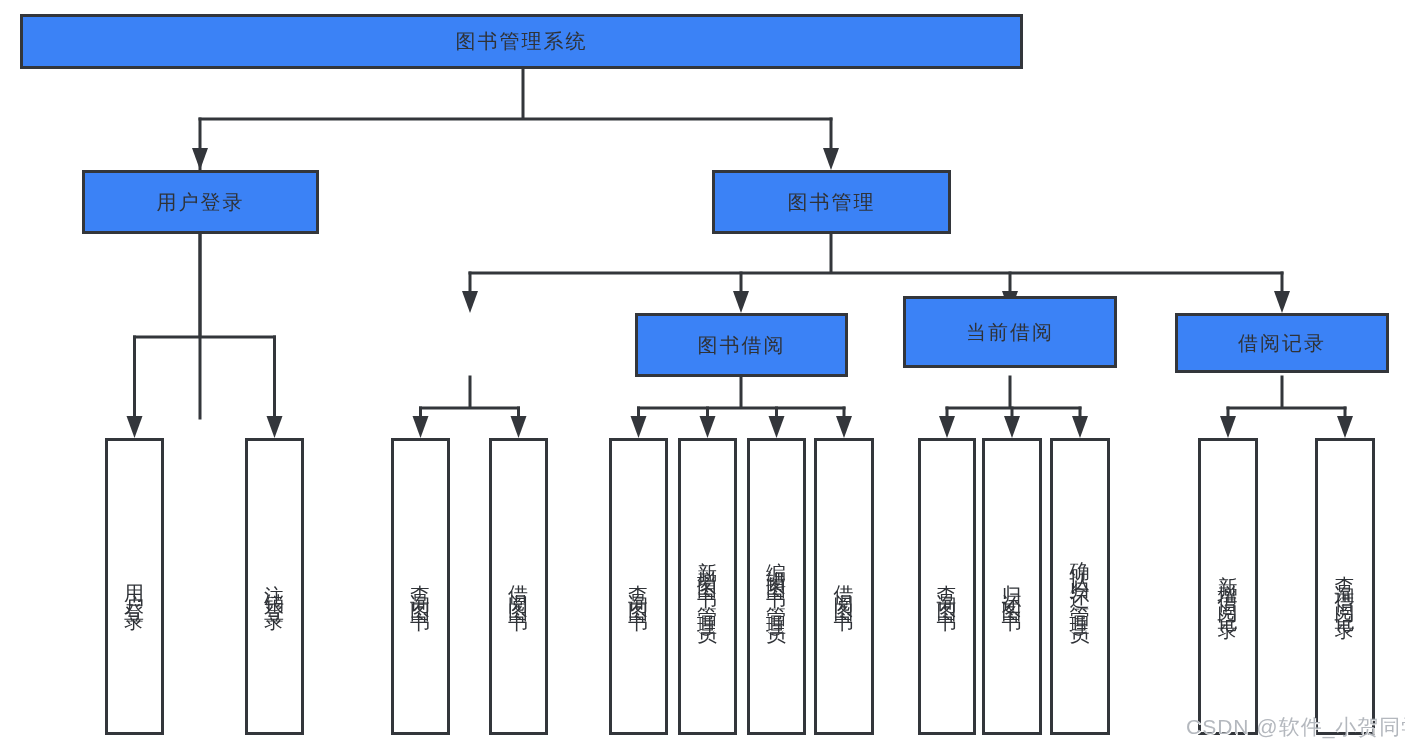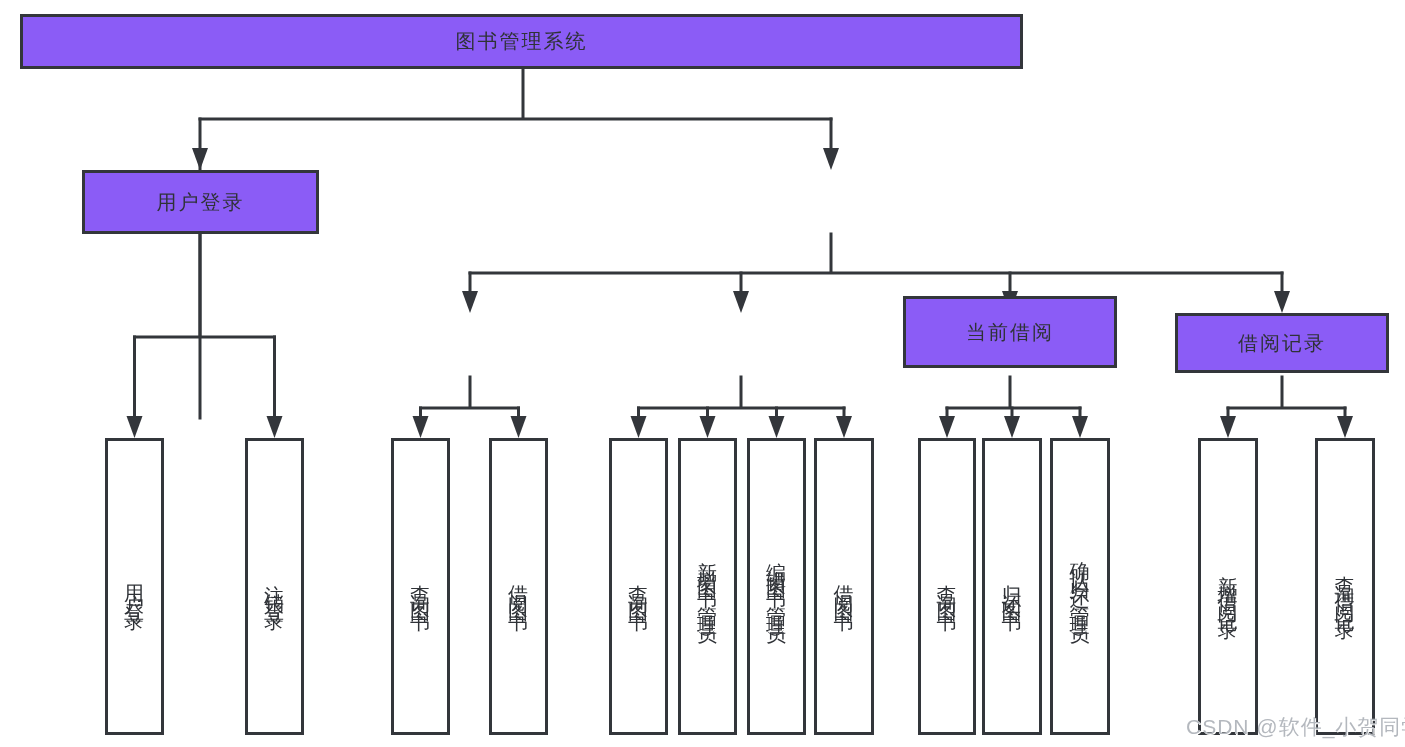--- a/index.html
+++ b/index.html
@@ -2,21 +2,21 @@
 <html><head>
 <meta charset="utf-8">
 <style>
   html,body{margin:0;padding:0;background:#ffffff;}
   .canvas{
     position:relative;width:1405px;height:747px;background:#ffffff;
     font-family:"Liberation Sans","DejaVu Sans",sans-serif;color:#2f3237;overflow:hidden;
   }
   .connectors{position:absolute;left:0;top:0;}
   .hnode{
-    position:absolute;box-sizing:border-box;border:3px solid #33363b;background:#8b5cf6;
+    position:absolute;box-sizing:border-box;border:3px solid #33363b;background:#3b82f6;
     display:flex;align-items:center;justify-content:center;
     font-size:20px;letter-spacing:2px;white-space:nowrap;
   }
   .vnode{
     position:absolute;box-sizing:border-box;border:3px solid #33363b;background:#ffffff;
     display:flex;align-items:center;justify-content:center;
   }
   .vnode .vtext{
     writing-mode:vertical-rl;text-orientation:mixed;
     font-size:20px;letter-spacing:9px;line-height:1;
@@ -82,21 +82,27 @@
     </g>
   </svg>
 
   <div class="hnode" style="left:20px;top:14px;width:1003px;height:55px">
     <span>图书管理系统</span>
   </div>
 
   <div class="hnode" style="left:82px;top:170px;width:237px;height:64px">
     <span>用户登录</span>
   </div>
+  <div class="hnode" style="left:712px;top:170px;width:239px;height:64px">
+    <span>图书管理</span>
+  </div>
 
+  <div class="hnode" style="left:635px;top:313px;width:213px;height:64px">
+    <span>图书借阅</span>
+  </div>
   <div class="hnode" style="left:903px;top:296px;width:214px;height:72px">
     <span>当前借阅</span>
   </div>
   <div class="hnode" style="left:1175px;top:313px;width:214px;height:60px">
     <span>借阅记录</span>
   </div>
 
   <div class="vnode" style="left:105px;top:438px;width:59px;height:297px">
     <span class="vtext">用户登录</span>
   </div>

